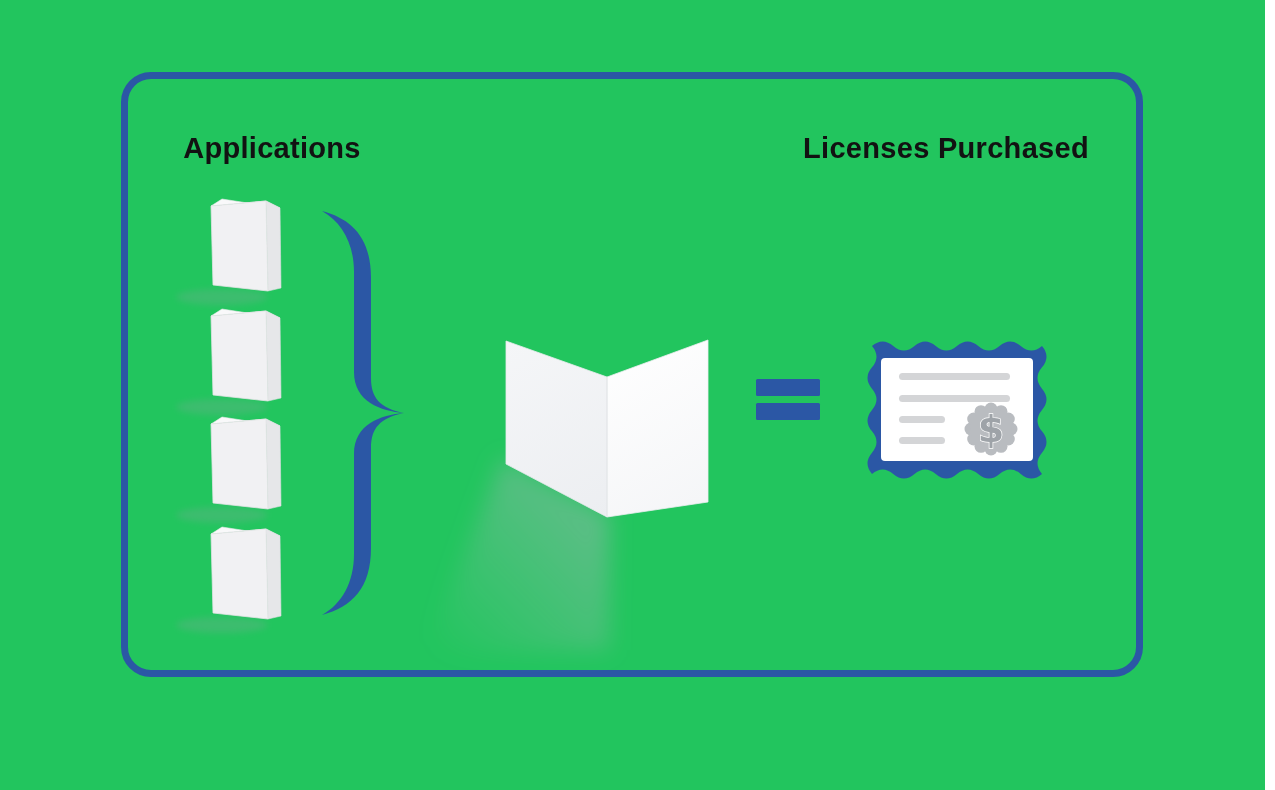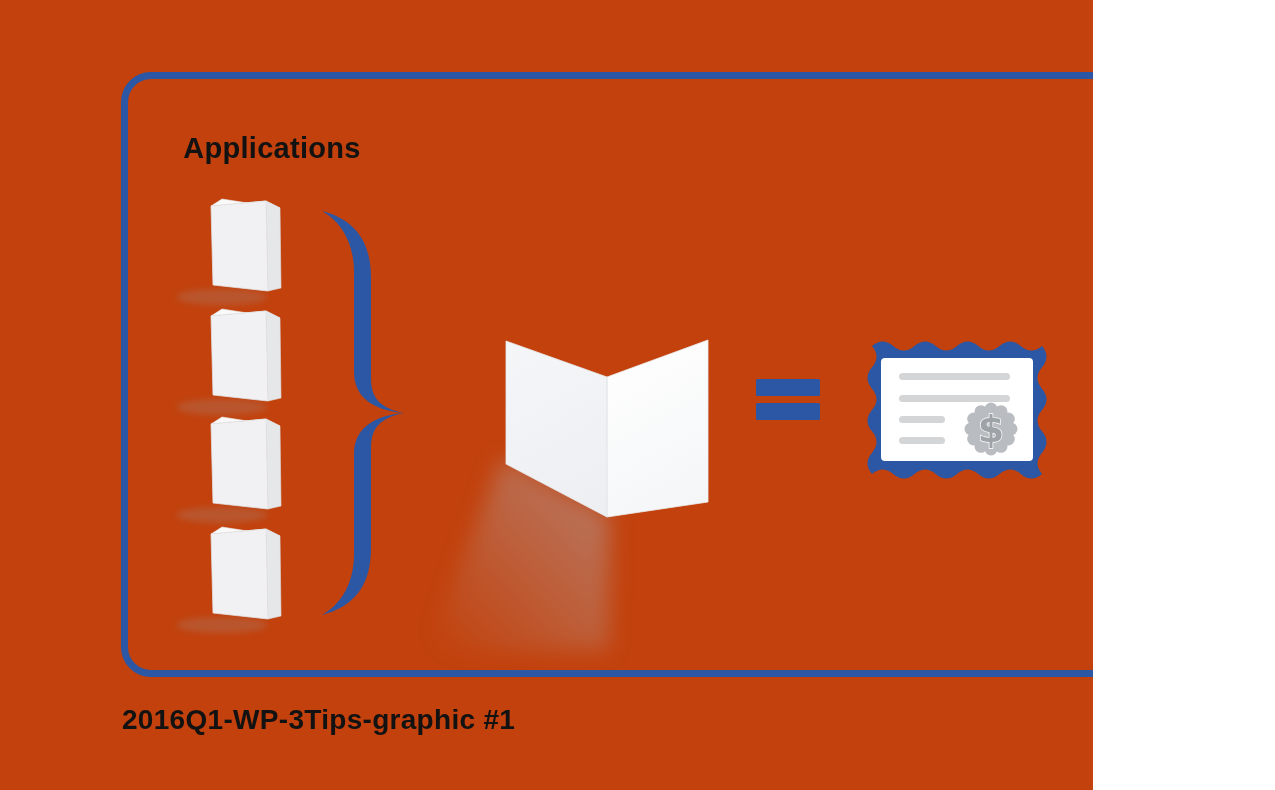--- a/index.html
+++ b/index.html
@@ -6,22 +6,22 @@
     --accent:#2B57A5;
     --line-gray:#D4D5D7;
     --seal-gray:#B9BCC0;
     --seal-dark:#9EA3A8;
     --ink:#121212;
   }
   *{margin:0;padding:0;box-sizing:border-box;}
   html,body{background:#ffffff;}
   .stage{
     position:relative;
-    width:1093px;height:790px;
-    background:#c2410c;
+    width:1265px;height:790px;
+    background:#22c55e;
     overflow:hidden;
     font-family:"Liberation Sans", sans-serif;
   }
   .frame{
     position:absolute;
     left:121px;top:72px;
     width:1022px;height:605px;
     border:7px solid var(--accent);
     border-radius:30px;
     background:transparent;
@@ -63,20 +63,21 @@
   }
 </style>
 </head>
 <body>
 
 <div class="stage">
 
   <div class="frame"></div>
 
   <div class="col-header col-apps">Applications</div>
+  <div class="col-header col-lic">Licenses Purchased</div>
 
   <svg class="art" width="1275" height="790" viewBox="0 0 1275 790">
     <defs>
       <filter id="soft" x="-60%" y="-60%" width="220%" height="220%">
         <feGaussianBlur stdDeviation="3"></feGaussianBlur>
       </filter>
       <filter id="soft2" x="-40%" y="-40%" width="180%" height="180%">
         <feGaussianBlur stdDeviation="11"></feGaussianBlur>
       </filter>
       <linearGradient id="faceL" x1="506" y1="340" x2="607" y2="520" gradientUnits="userSpaceOnUse">
@@ -153,14 +154,13 @@
             <circle cx="991" cy="409" r="6.5"></circle>
           <circle cx="1001" cy="411.7" r="6.5"></circle>
             <circle cx="1008.3" cy="419" r="6.5"></circle>
           <circle cx="991" cy="429" r="21"></circle>
         </g>
         <text class="seal-glyph" x="991" y="442">$</text>
       </g>
     </g>
   </svg>
 
-  <div class="caption">2016Q1-WP-3Tips-graphic #1</div>
 </div>
 
 </body></html>

